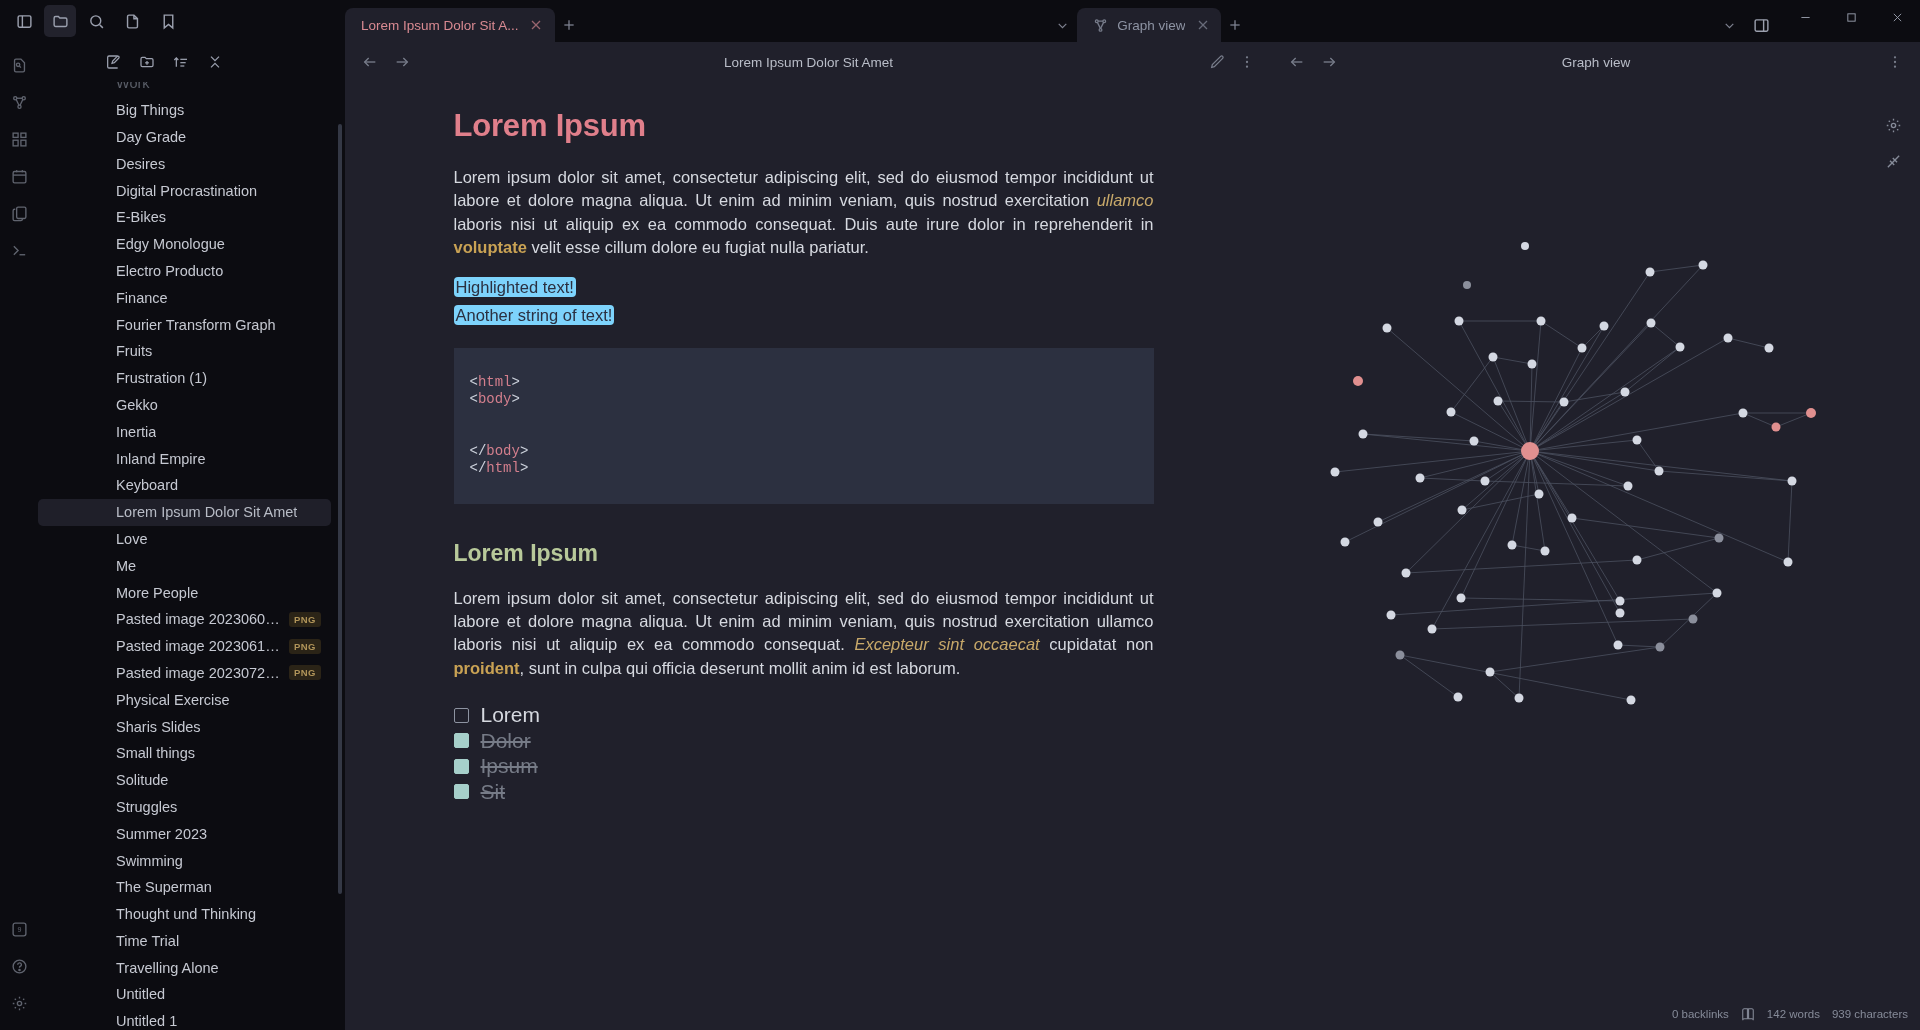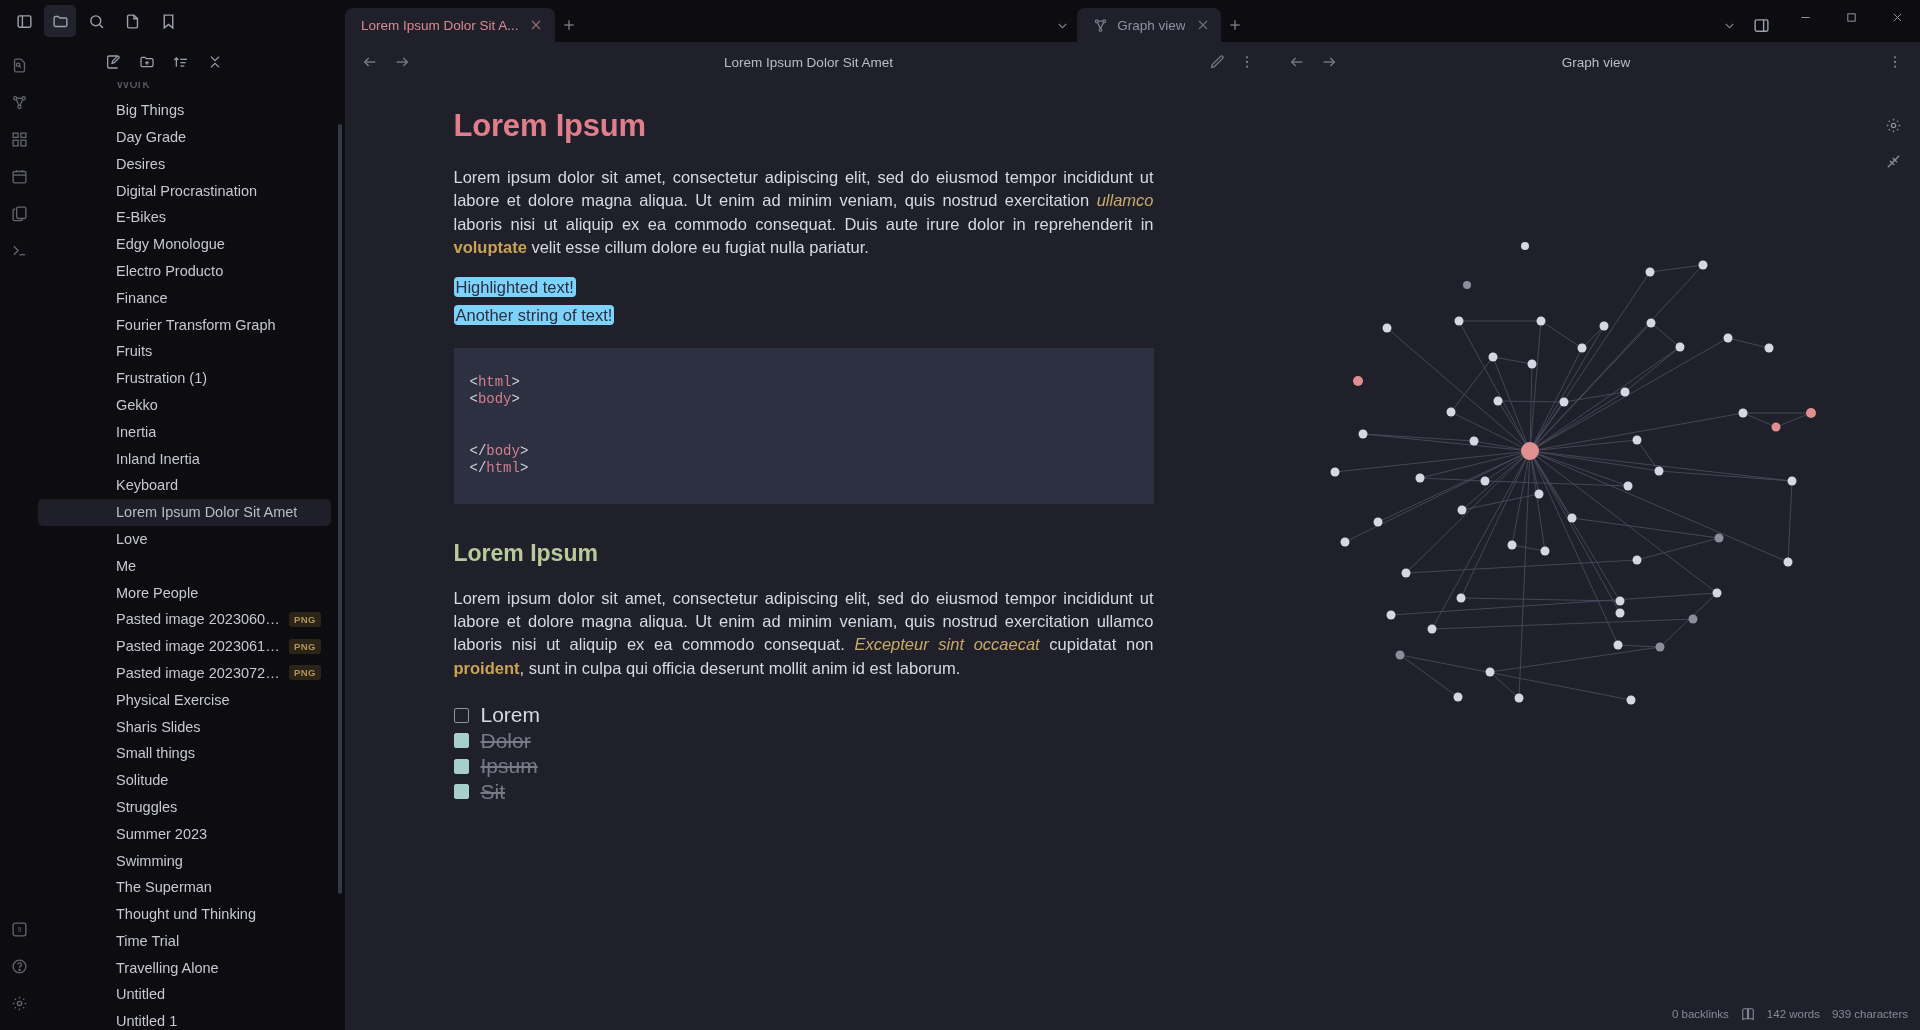--- a/index.html
+++ b/index.html
@@ -477,21 +477,21 @@
             <div class="file-row">
               <span class="file-name">Frustration (1)</span>
             </div>
             <div class="file-row">
               <span class="file-name">Gekko</span>
             </div>
             <div class="file-row">
               <span class="file-name">Inertia</span>
             </div>
             <div class="file-row">
-              <span class="file-name">Inland Inertia</span>
+              <span class="file-name">Inland Empire</span>
             </div>
             <div class="file-row">
               <span class="file-name">Keyboard</span>
             </div>
             <div class="file-row selected">
               <span class="file-name">Lorem Ipsum Dolor Sit Amet</span>
             </div>
             <div class="file-row">
               <span class="file-name">Love</span>
             </div>

